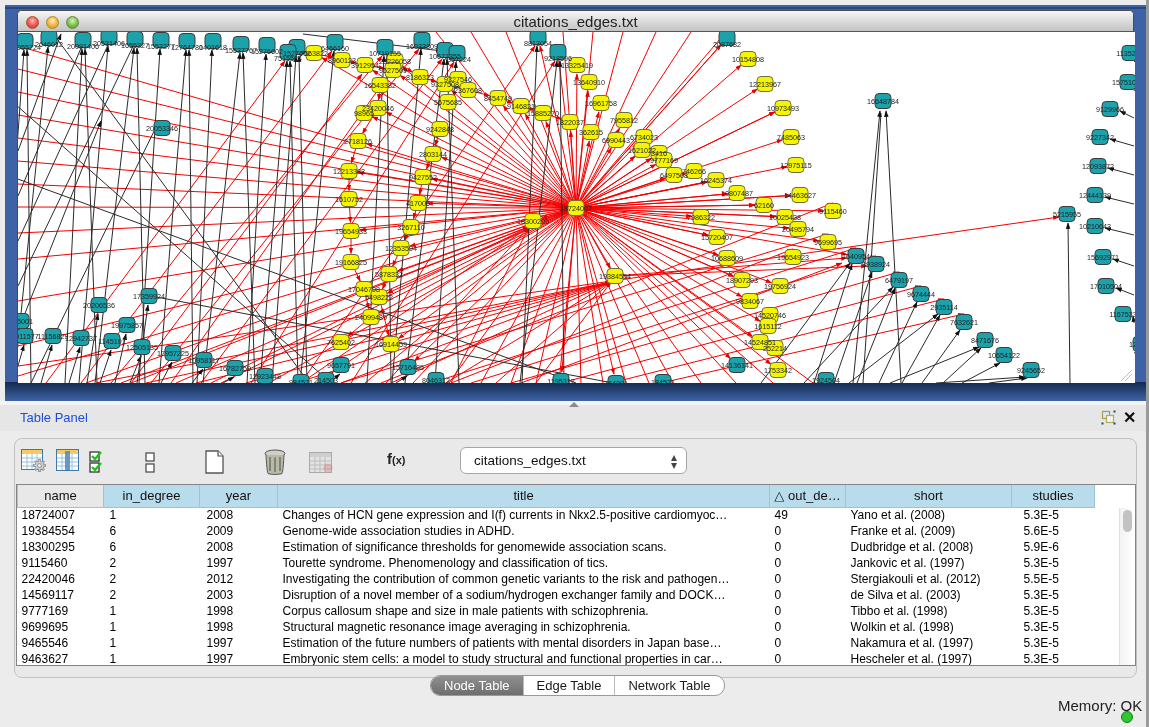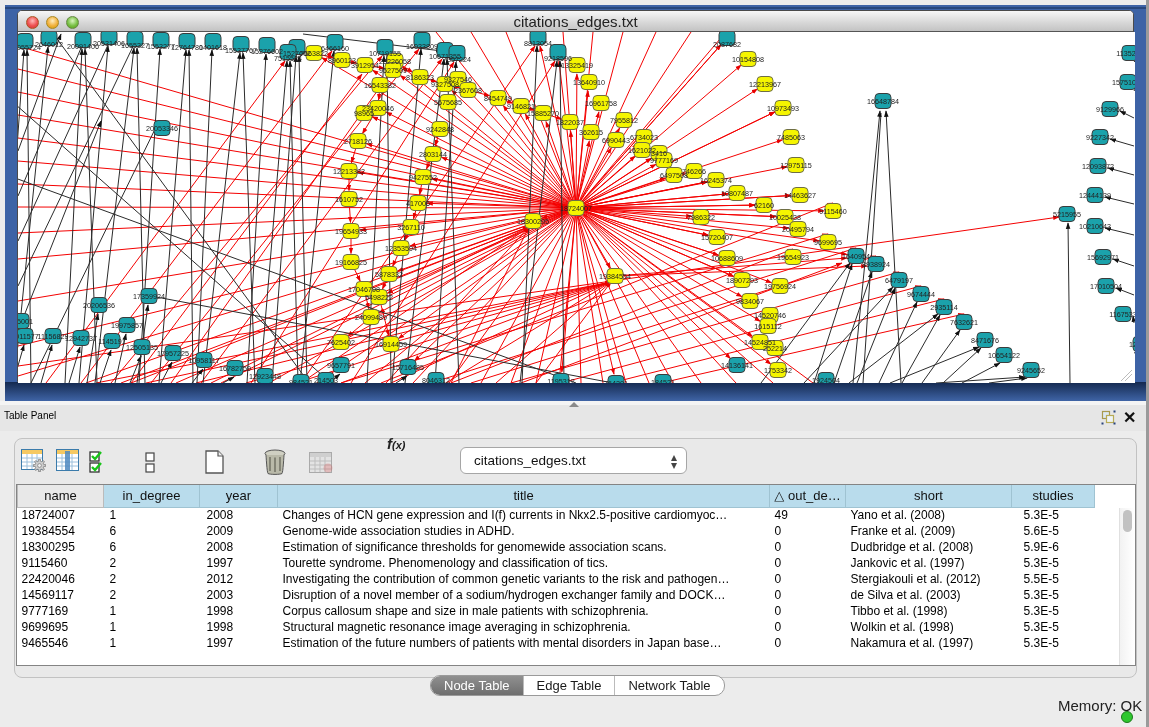--- a/index.html
+++ b/index.html
@@ -8,21 +8,21 @@
 #win{position:absolute;left:12px;top:5px;width:1117px;height:372px;border:1px solid #4a4a4a;border-radius:5px 5px 0 0;background:#fff}
 #tbar{position:absolute;left:0;top:0;width:100%;height:21px;border-radius:4px 4px 0 0;background:linear-gradient(#f7f7f7,#d9d9d9 55%,#c3c3c3);border-bottom:1px solid #555}
 #tbar .title{position:absolute;left:0;right:0;text-align:center;top:1.5px;font-size:15px;color:#222}
 .tl{position:absolute;top:4.5px;width:13px;height:13px;border-radius:50%}
 #tl1{left:8px;background:radial-gradient(circle at 50% 35%,#ffb9b9,#ee5050 55%,#c33);border:1px solid #a52}
 #tl2{left:28px;background:radial-gradient(circle at 50% 35%,#ffeec0,#f2b13c 55%,#c90);border:1px solid #a82}
 #tl3{left:48px;background:radial-gradient(circle at 50% 35%,#d9f5c0,#78c045 55%,#591);border:1px solid #684}
 #panel{position:absolute;left:0px;top:401px;width:1149px;height:326px;background:#ececec}
 #pstrip{position:absolute;left:0;top:0;width:1146px;height:4px;background:#f4f4f4}
 #phead{position:absolute;left:0;top:4px;width:1146px;height:26px;background:#e6e6e6}
-#phead .t{position:absolute;left:4px;top:5px;font-size:10px;color:#000000}
+#phead .t{position:absolute;left:20px;top:5px;font-size:13px;color:#1d4ed8}
 #notch{position:absolute;left:569px;top:-3px;width:10px;height:5px;background:#8a8a8a;clip-path:polygon(50% 0,100% 100%,0 100%)}
 #float{position:absolute;left:1101px;top:5px;width:15px;height:15px}
 #closex{position:absolute;left:1123px;top:3px;font-size:16px;font-weight:bold;color:#111}
 #box{position:absolute;left:14px;top:37px;width:1123px;height:240px;background:#e9e9e9;border:1px solid #c2c2c2;border-radius:8px}
 .ic{position:absolute;top:48px}
 #combo{position:absolute;left:460px;top:46px;width:227px;height:27px;background:#fff;border:1px solid #a6a6a6;border-radius:6px}
 #combo .t{position:absolute;left:13px;top:5px;font-size:13.5px;color:#111}
 #combo .ar{position:absolute;right:9px;top:5px;font-size:12px;color:#444;line-height:8px}
 #tblwrap{position:absolute;left:16px;top:83px;width:1120px;height:182px;border:1px solid #848484;background:#fff;overflow:hidden}
 table{border-collapse:collapse;table-layout:fixed;width:1118px;font-size:12px}
@@ -667,21 +667,21 @@
       <ellipse cx="13" cy="4.5" rx="10" ry="3.5" fill="#cfcfc2" stroke="#555"></ellipse>
       <path d="M4,6 c0,0 1,18 2,18.5 c2,1.2 12,1.2 14,0 c1,-0.5 2,-18.5 2,-18.5" fill="#b9b9a9" stroke="#555"></path>
       <path d="M8,8 v14 M13,8.5 v14.5 M18,8 v14" stroke="#77776a" stroke-width="1.6"></path>
     </svg>
 <svg class="ic" style="left:309px;top:51px" width="27" height="22" viewBox="0 0 27 22">
       <rect x="0.5" y="0.5" width="22" height="20" fill="#e3e3e3" stroke="#aaa"></rect>
       <rect x="1" y="1" width="21" height="4" fill="#cfcfcf"></rect>
       <path d="M1,9 h21 M1,13 h21 M1,17 h21 M6,5 v15 M11,5 v15 M16,5 v15" stroke="#bdbdbd"></path>
       <circle cx="19" cy="16" r="4.5" fill="#d44" opacity="0.25"></circle>
     </svg>
-<div class="ic" style="left:387px;top:34px;font-size:15px;font-style:italic;font-weight:bold;color:#222">f<span style="font-size:11px">(x)</span></div>
+<div class="ic" style="left:387px;top:49px;font-size:15px;font-weight:bold;color:#222">f<span style="font-size:11px">(x)</span></div>
 <div id="combo">
       <div class="t">citations_edges.txt</div>
       <div class="ar">▴<br>▾</div>
     </div>
 <div id="tblwrap">
 <table>
 <tbody>
           <tr>
             <th class="c0">name</th>
             <th class="c1">in_degree</th>
@@ -775,20 +775,30 @@
 <tr>
             <td class="c0">9465546</td>
             <td class="c1">1</td>
             <td class="c2">1997</td>
             <td class="c3">Estimation of the future numbers of patients with mental disorders in Japan base…</td>
             <td class="c4">0</td>
             <td class="c5">Nakamura et al. (1997)</td>
             <td class="c6">5.3E-5</td>
             <td class="c7"></td>
           </tr>
+<tr>
+            <td class="c0">9463627</td>
+            <td class="c1">1</td>
+            <td class="c2">1997</td>
+            <td class="c3">Embryonic stem cells: a model to study structural and functional properties in car…</td>
+            <td class="c4">0</td>
+            <td class="c5">Hescheler et al. (1997)</td>
+            <td class="c6">5.3E-5</td>
+            <td class="c7"></td>
+          </tr>
 </tbody>
       </table>
 <div id="sbar">
         <div class="th"></div>
       </div>
 </div>
 <div id="tabs">
       <div>Node Table</div>
       <div>Edge Table</div>
       <div>Network Table</div>

